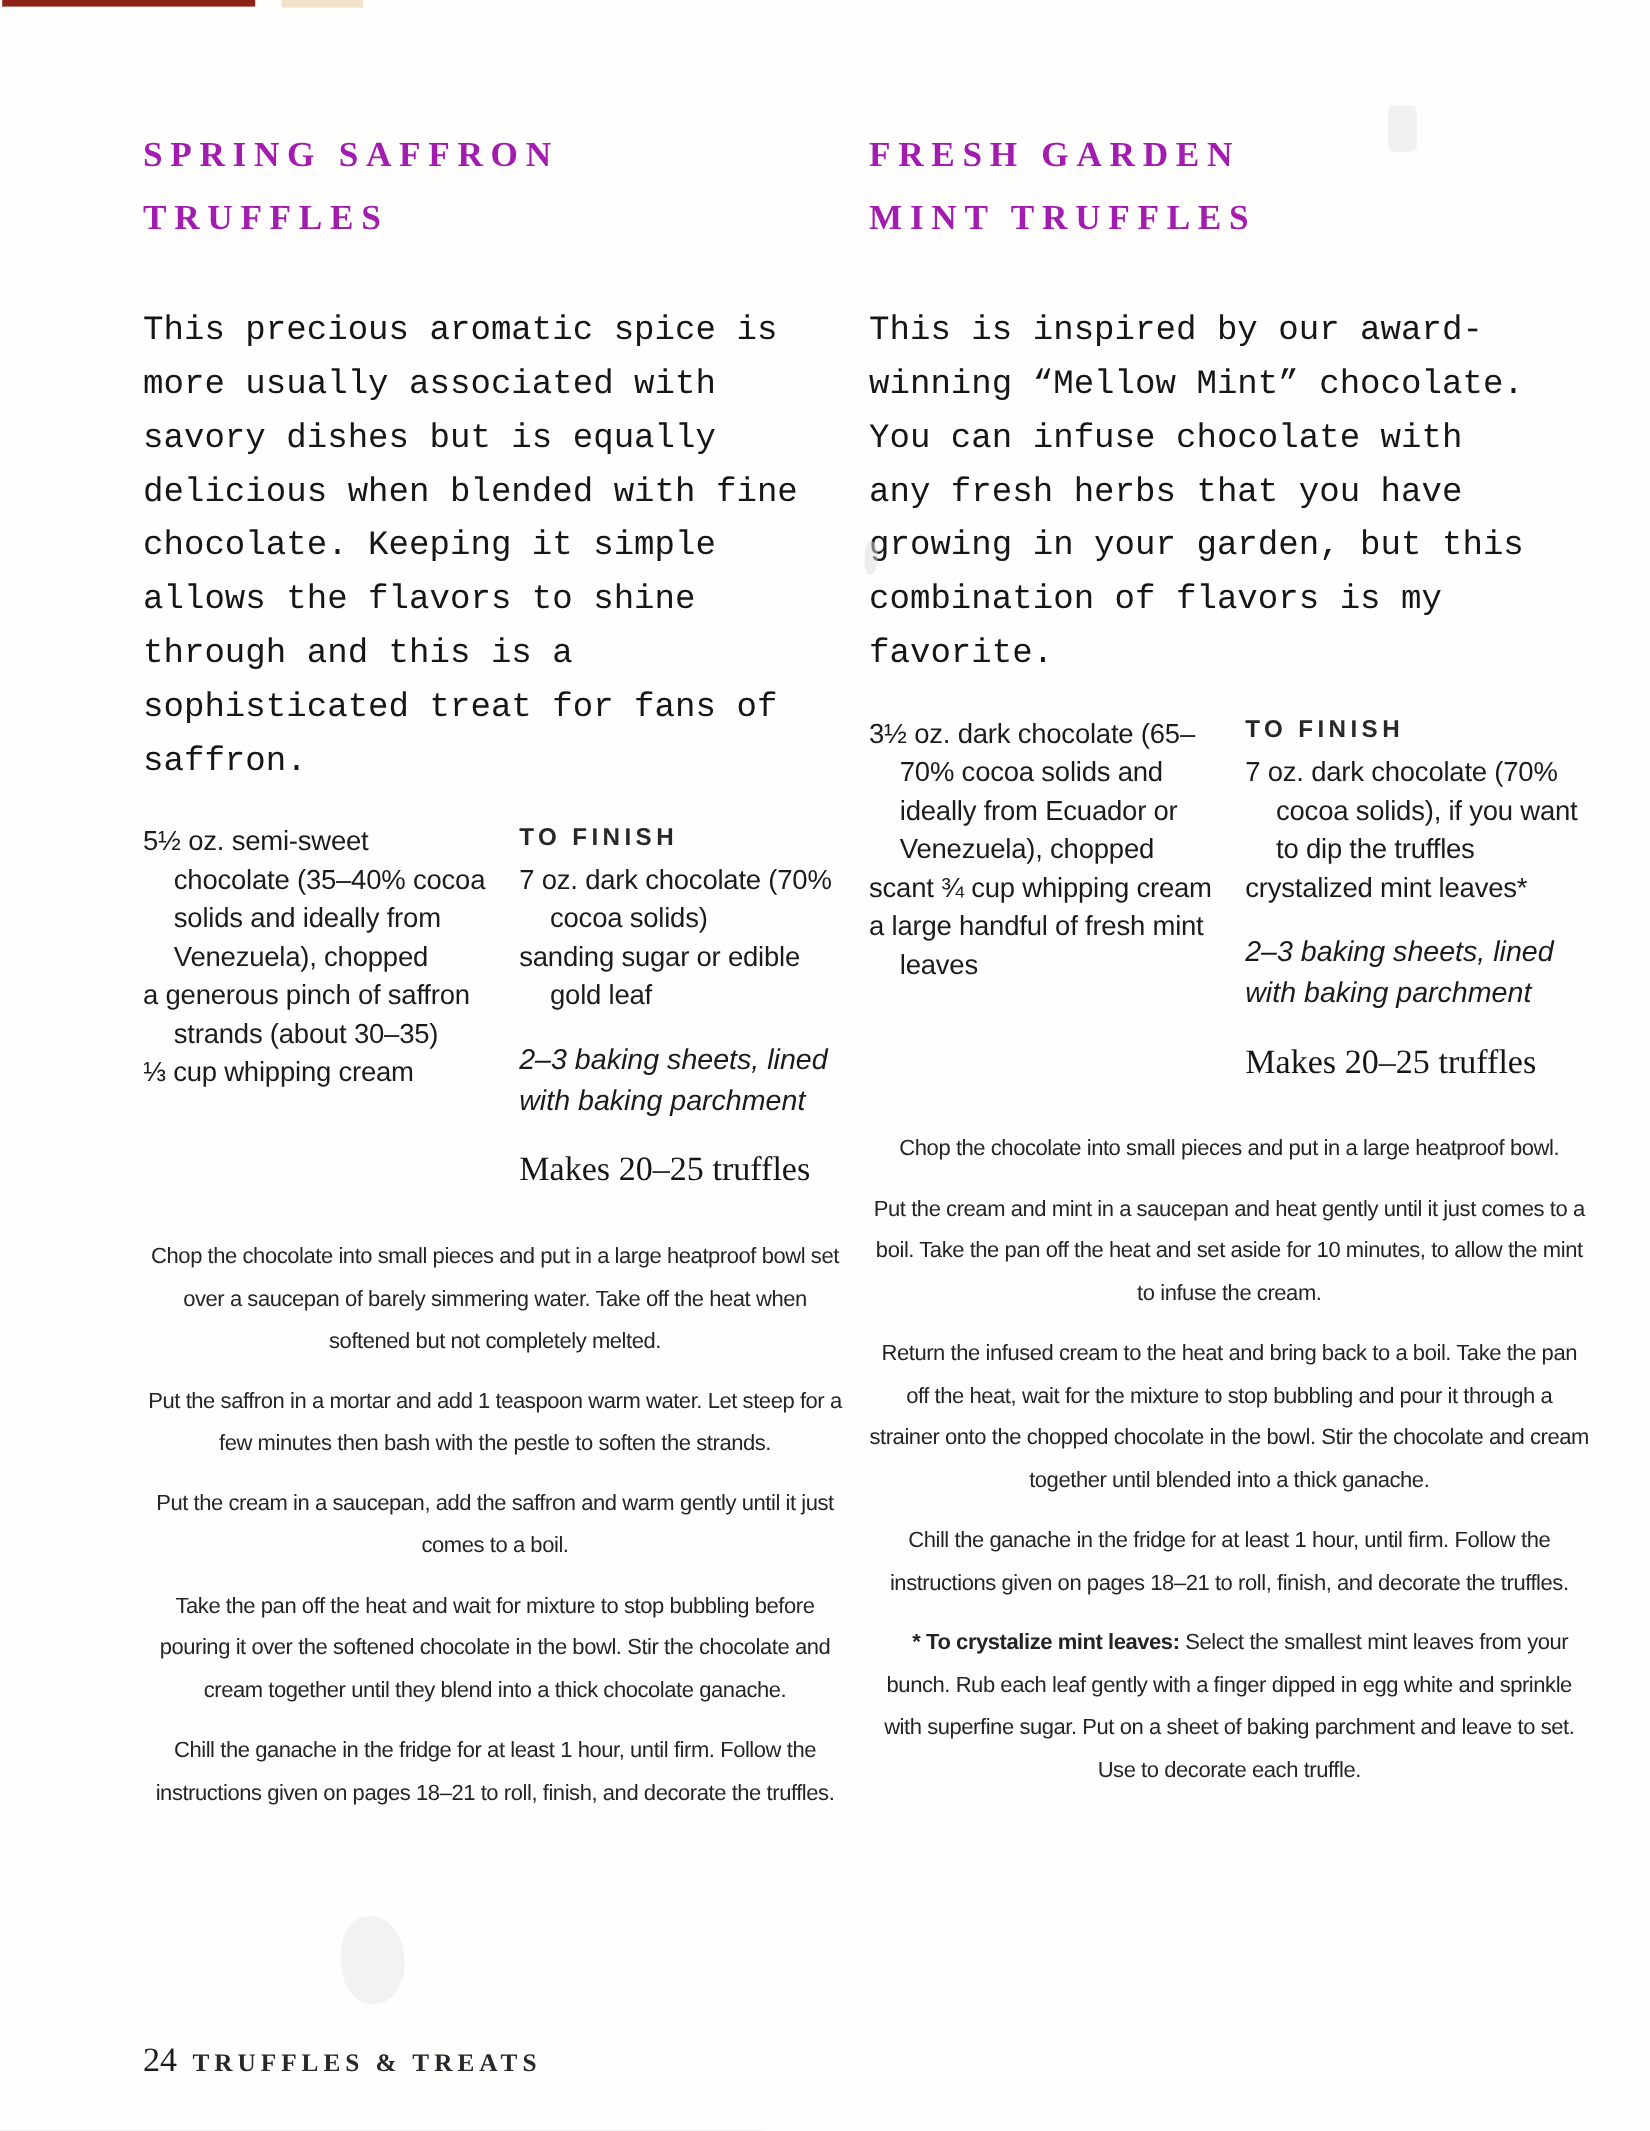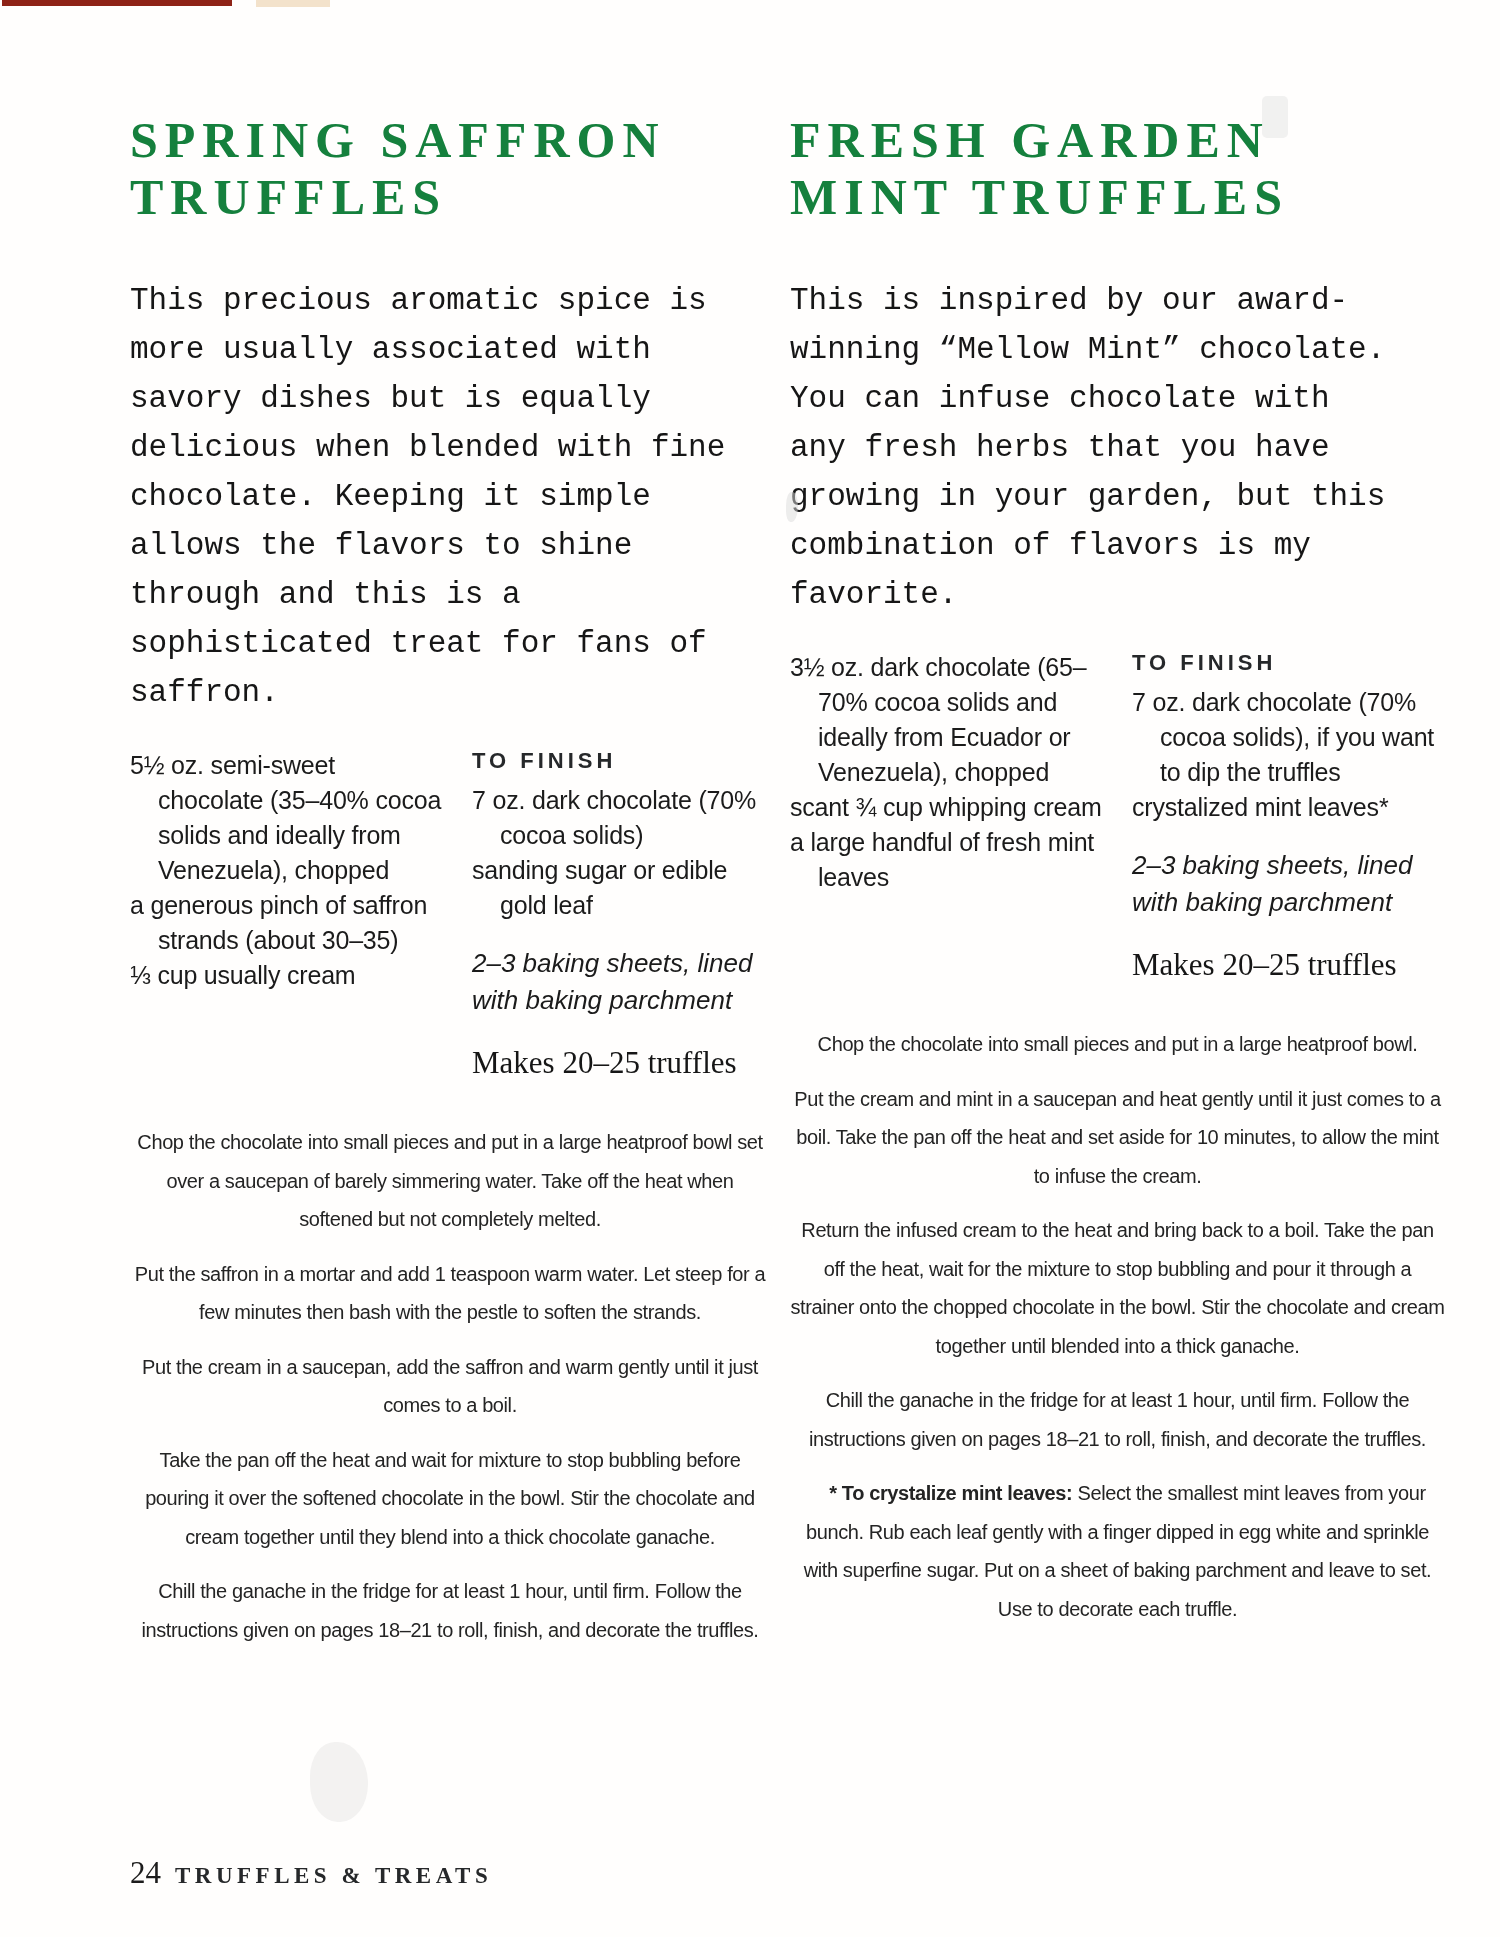--- a/index.html
+++ b/index.html
@@ -20,23 +20,23 @@
   .smudge-c  { position:absolute; left:310px;  top:1742px; width:58px; height:80px; background:#f3f2f1; border-radius:45% 55% 50% 50%; }
 
   .columns { display:flex; padding:112px 55px 0 130px; }
   .col { width:640px; }
   .col.left  { margin-right:20px; }
   .col.right { width:655px; }
 
   .recipe-title {
     font-family:"Liberation Serif", serif;
     font-weight:700;
-    font-size:50px; line-height:57px;
+    font-size:32px; line-height:57px;
     letter-spacing:7px;
-    color:#15803d;
+    color:#a21caf;
   }
 
   .intro {
     font-family:Liberation Mono, monospace;
     font-size:31px; line-height:49px;
     color:#161616;
     margin-top:50px;
   }
   .intro.w-saffron { max-width:630px; }
   .intro.w-mint    { max-width:600px; }
@@ -114,21 +114,21 @@
         <div>SPRING SAFFRON</div>
         <div>TRUFFLES</div>
       </div>
 
       <p class="intro w-saffron">This precious aromatic spice is more usually associated with savory dishes but is equally delicious when blended with fine chocolate. Keeping it simple allows the flavors to shine through and this is a sophisticated treat for fans of saffron.</p>
 
       <div class="ing-section">
         <div class="ing-list">
           <div class="ing-item">5½ oz. semi-sweet chocolate (35–40% cocoa solids and ideally from Venezuela), chopped</div>
           <div class="ing-item">a generous pinch of saffron strands (about 30–35)</div>
-          <div class="ing-item">⅓ cup usually cream</div>
+          <div class="ing-item">⅓ cup whipping cream</div>
         </div>
         <div class="finish-col">
           <div class="finish-heading">TO FINISH</div>
           <div class="ing-item">7 oz. dark chocolate (70% cocoa solids)</div>
           <div class="ing-item">sanding sugar or edible gold leaf</div>
           <div class="equipment">2–3 baking sheets, lined with baking parchment</div>
           <div class="yield">Makes 20–25 truffles</div>
         </div>
       </div>
 

